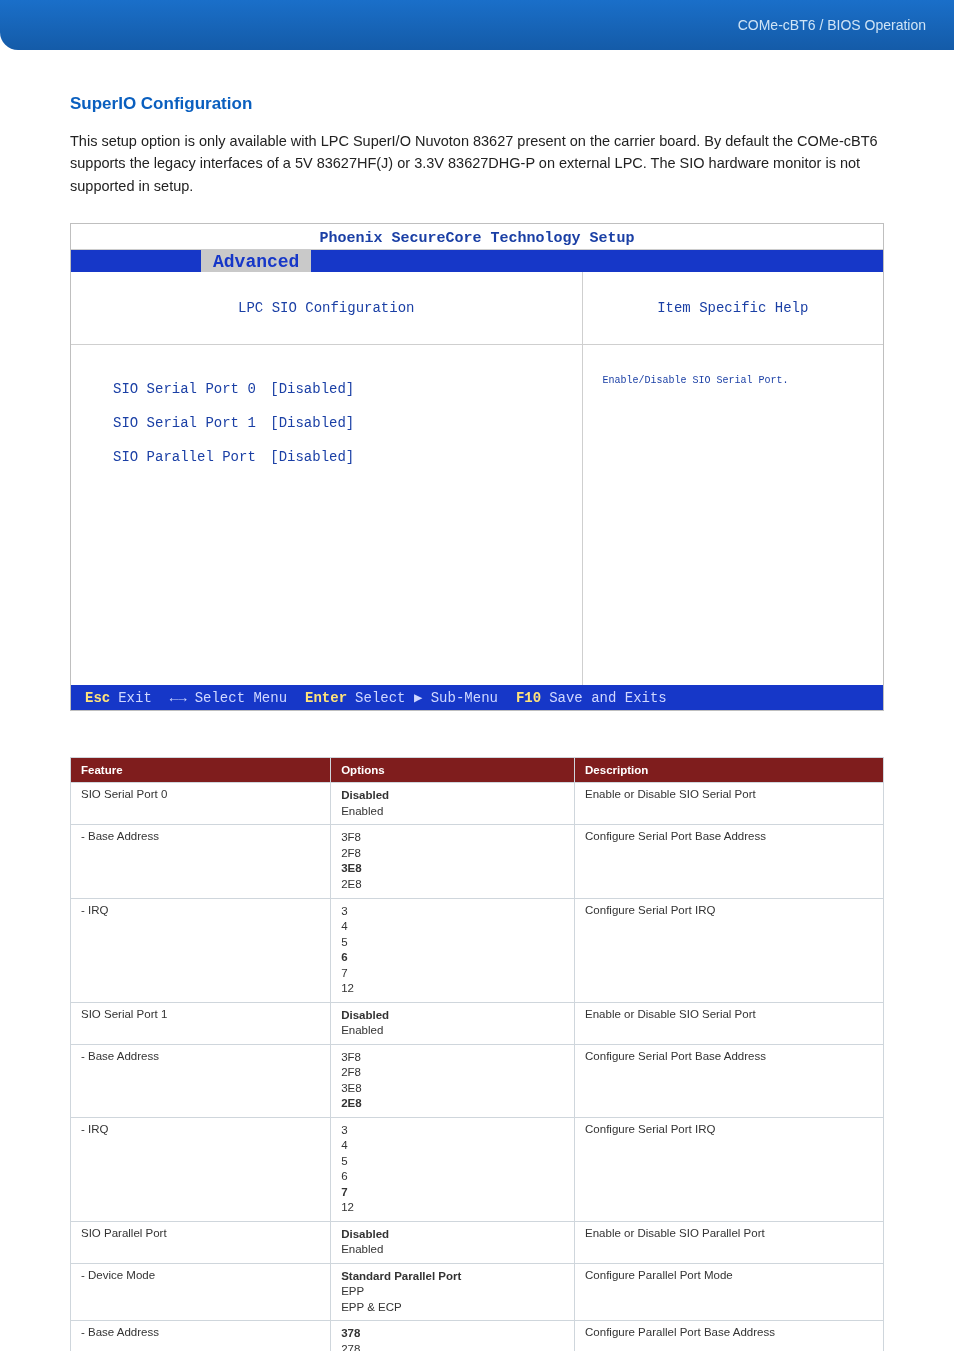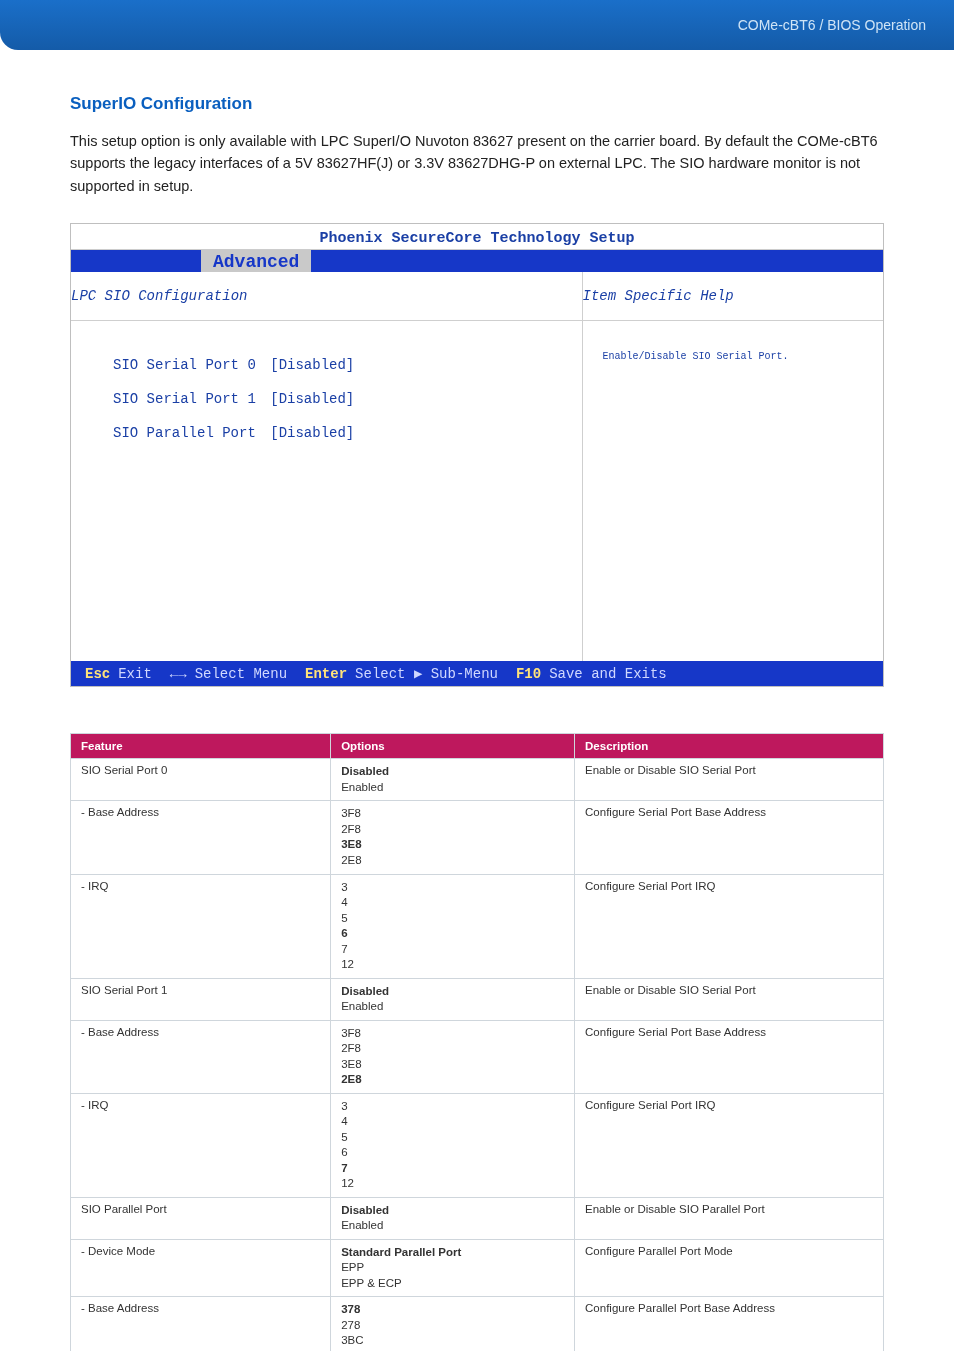--- a/index.html
+++ b/index.html
@@ -77,25 +77,24 @@
       flex: 1;
       padding: 12px 20px;
       color: #1a3fa5;
       font-size: 10px;
     }
     .bios-subtitle-row {
       display: flex;
       border-bottom: 1px solid #cfcfcf;
     }
     .bios-subtitle {
-      padding: 16px 0;
-      text-align: left;
-      color: #1a3fa5;
-      font-size: 14px;
-      font-style: italic;
+      padding: 28px 0;
+      text-align: center;
+      color: #1a3fa5;
+      font-size: 14px;
     }
     .bios-subtitle.left { flex: 0 0 63%; border-right: 1px solid #cfcfcf;}
     .bios-subtitle.right { flex: 1; }
     .bios-opts {
       padding: 28px 0 0 42px;
       color: #1a3fa5;
       font-size: 14px;
       line-height: 2.4;
       font-family: Liberation Mono, monospace;
     }
@@ -113,21 +112,21 @@
     .bios-footer .act { color: #d0d8ff; margin-right: 10px; }
     .bios-footer .arrow { color: #d0d8ff; }
     
     .ftable {
       margin-top: 46px;
       width: 100%;
       border-collapse: collapse;
       font-size: 11.5px;
     }
     .ftable th {
-      background: #be185d;
+      background: #7f1d1d;
       color: #fff;
       text-align: left;
       font-weight: 700;
       padding: 6px 10px;
       border: 1px solid #cfd6dc;
     }
     .ftable td {
       border: 1px solid #cfd6dc;
       padding: 5px 10px;
       vertical-align: top;

